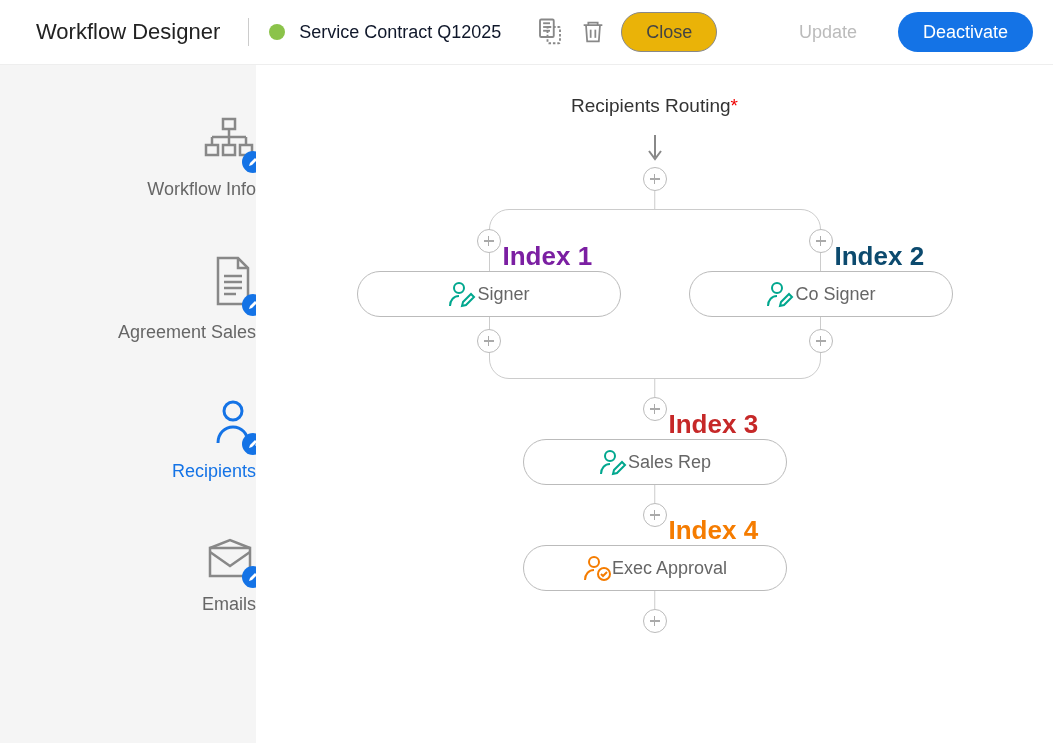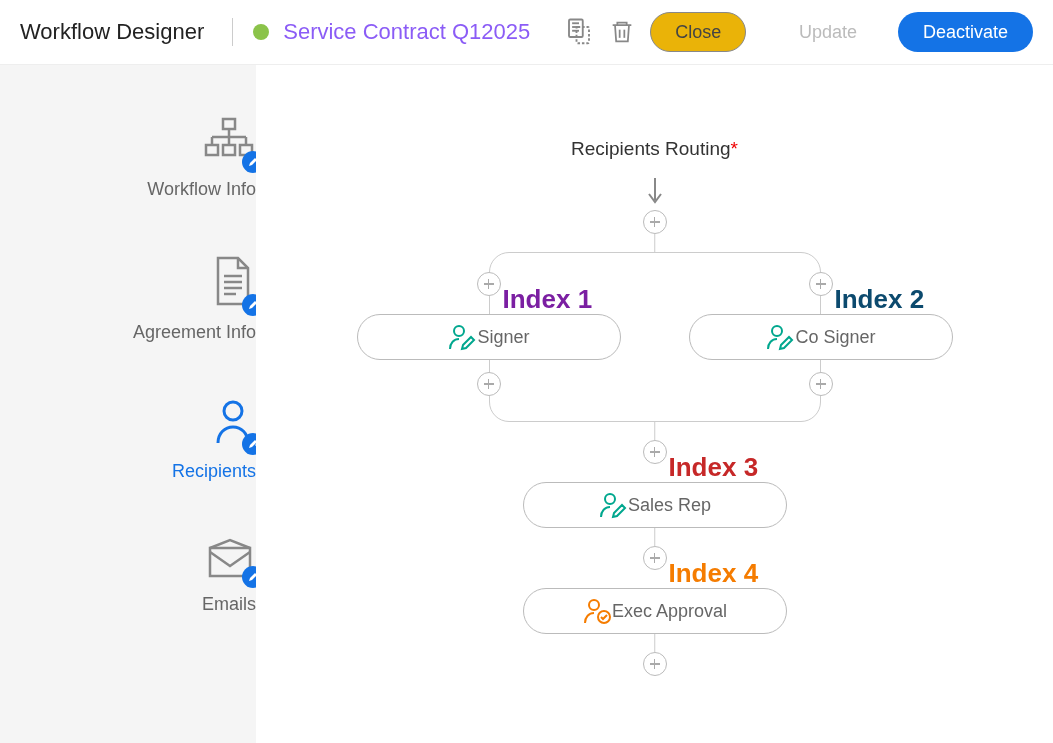--- a/index.html
+++ b/index.html
@@ -2,24 +2,24 @@
 <html><head>
   <meta charset="utf-8">
   <style>
     * { box-sizing: border-box; margin: 0; padding: 0; }
     body { font-family: -apple-system, BlinkMacSystemFont, "Segoe UI", Arial, sans-serif; width: 1053px; height: 743px; background: #fff; overflow: hidden; }
     
     .app { display: flex; flex-direction: column; height: 100%; box-shadow: 4px 4px 10px rgba(0,0,0,0.4); }
     
     
     .header { display: flex; align-items: center; padding: 12px 20px; border-bottom: 1px solid #eee; background: #fff; gap: 14px; }
-    .app-title { font-size: 22px; color: #222; font-weight: 400; margin-right: 8px; }
+    .app-title { font-size: 22px; color: #222; font-weight: 400; margin-right: 8px; margin-left: 16px; }
     .divider { width: 1px; height: 28px; background: #ccc; margin: 0 6px; }
     .status-dot { width: 16px; height: 16px; border-radius: 50%; background: #8BC34A; }
-    .doc-name { font-size: 22px; color: #8b5cf6; font-weight: 400; }
+    .doc-name { font-size: 18px; color: #0f172a; font-weight: 400; }
     .icon-btn { display: inline-flex; align-items: center; justify-content: center; cursor: pointer; color: #888; }
     .btn { display: inline-flex; align-items: center; justify-content: center; height: 40px; padding: 0 24px; border-radius: 20px; font-size: 18px; cursor: pointer; border: 1.5px solid transparent; }
     .btn-outline { border-color: #888; color: #444; background: #eab308; }
     .btn-disabled { color: #bbb; cursor: default; background: transparent; }
     .btn-primary { background: #1473E6; color: #fff; font-weight: 500; }
     .header-right { margin-left: auto; display: flex; align-items: center; gap: 16px; }
     
     
     .body { display: flex; flex: 1; min-height: 0; }
     
@@ -27,21 +27,21 @@
     .sidebar { width: 256px; background: #f5f5f5; display: flex; flex-direction: column; padding: 30px 0; position: relative; }
     .sidebar-item { display: flex; flex-direction: column; align-items: flex-end; padding: 20px 0 34px; cursor: pointer; color: #666; position: relative; }
     .sidebar-item .icon-wrap { position: relative; margin-bottom: 10px; }
     .sidebar-item .label { font-size: 18px; font-weight: 500; }
     .sidebar-item.active { color: #1473E6; }
     .sidebar-item.active::after { content: ""; position: absolute; right: -9px; top: 50%; transform: translateY(-60%); width: 0; height: 0; border-top: 10px solid transparent; border-bottom: 10px solid transparent; border-right: 10px solid #fff; }
     .edit-badge { position: absolute; bottom: -4px; right: -8px; width: 22px; height: 22px; border-radius: 50%; background: #1473E6; display: flex; align-items: center; justify-content: center; }
     
     
     .canvas { flex: 1; position: relative; background: #fff; padding: 30px 0 0; overflow: hidden; }
-    .routing-title { text-align: center; font-size: 19px; color: #333; font-weight: 500; margin-top: 43px; }
+    .routing-title { text-align: center; font-size: 19px; color: #333; font-weight: 500; }
     .routing-title .req { color: #e00; font-weight: 400; }
     
     .flow-area { position: relative; margin: 12px auto 0; width: 640px; }
     
     .arrow-down { position: absolute; left: 50%; transform: translateX(-50%); top: 0; }
     
     .add-circle { width: 24px; height: 24px; border: 1.5px solid #bbb; border-radius: 50%; background: #fff; display: flex; align-items: center; justify-content: center; color: #aaa; font-size: 16px; cursor: pointer; position: absolute; }
     .add-circle::before, .add-circle::after { content: ""; position: absolute; background: #aaa; }
     .add-circle::before { width: 10px; height: 1.5px; }
     .add-circle::after { width: 1.5px; height: 10px; }
@@ -123,21 +123,21 @@
               <line x1="14" y1="28" x2="32" y2="28"></line>
               <line x1="14" y1="34" x2="32" y2="34"></line>
               <line x1="14" y1="40" x2="26" y2="40"></line>
           </svg>
           <div class="edit-badge">
             <svg width="12" height="12" viewBox="0 0 12 12" fill="#fff">
                 <path d="M2 10l1-3 5-5 2 2-5 5-3 1z"></path>
               </svg>
           </div>
         </div>
-        <div class="label">Agreement Info</div>
+        <div class="label">Agreement Sales</div>
       </div>
 
       <div class="sidebar-item active">
         <div class="icon-wrap">
           <svg width="46" height="50" viewBox="0 0 46 50" fill="none" stroke="#1473E6" stroke-width="3">
             <circle cx="23" cy="14" r="9"></circle>
             <path d="M8 46c0-10 7-16 15-16s15 6 15 16"></path>
           </svg>
           <div class="edit-badge">
             <svg width="12" height="12" viewBox="0 0 12 12" fill="#fff">

